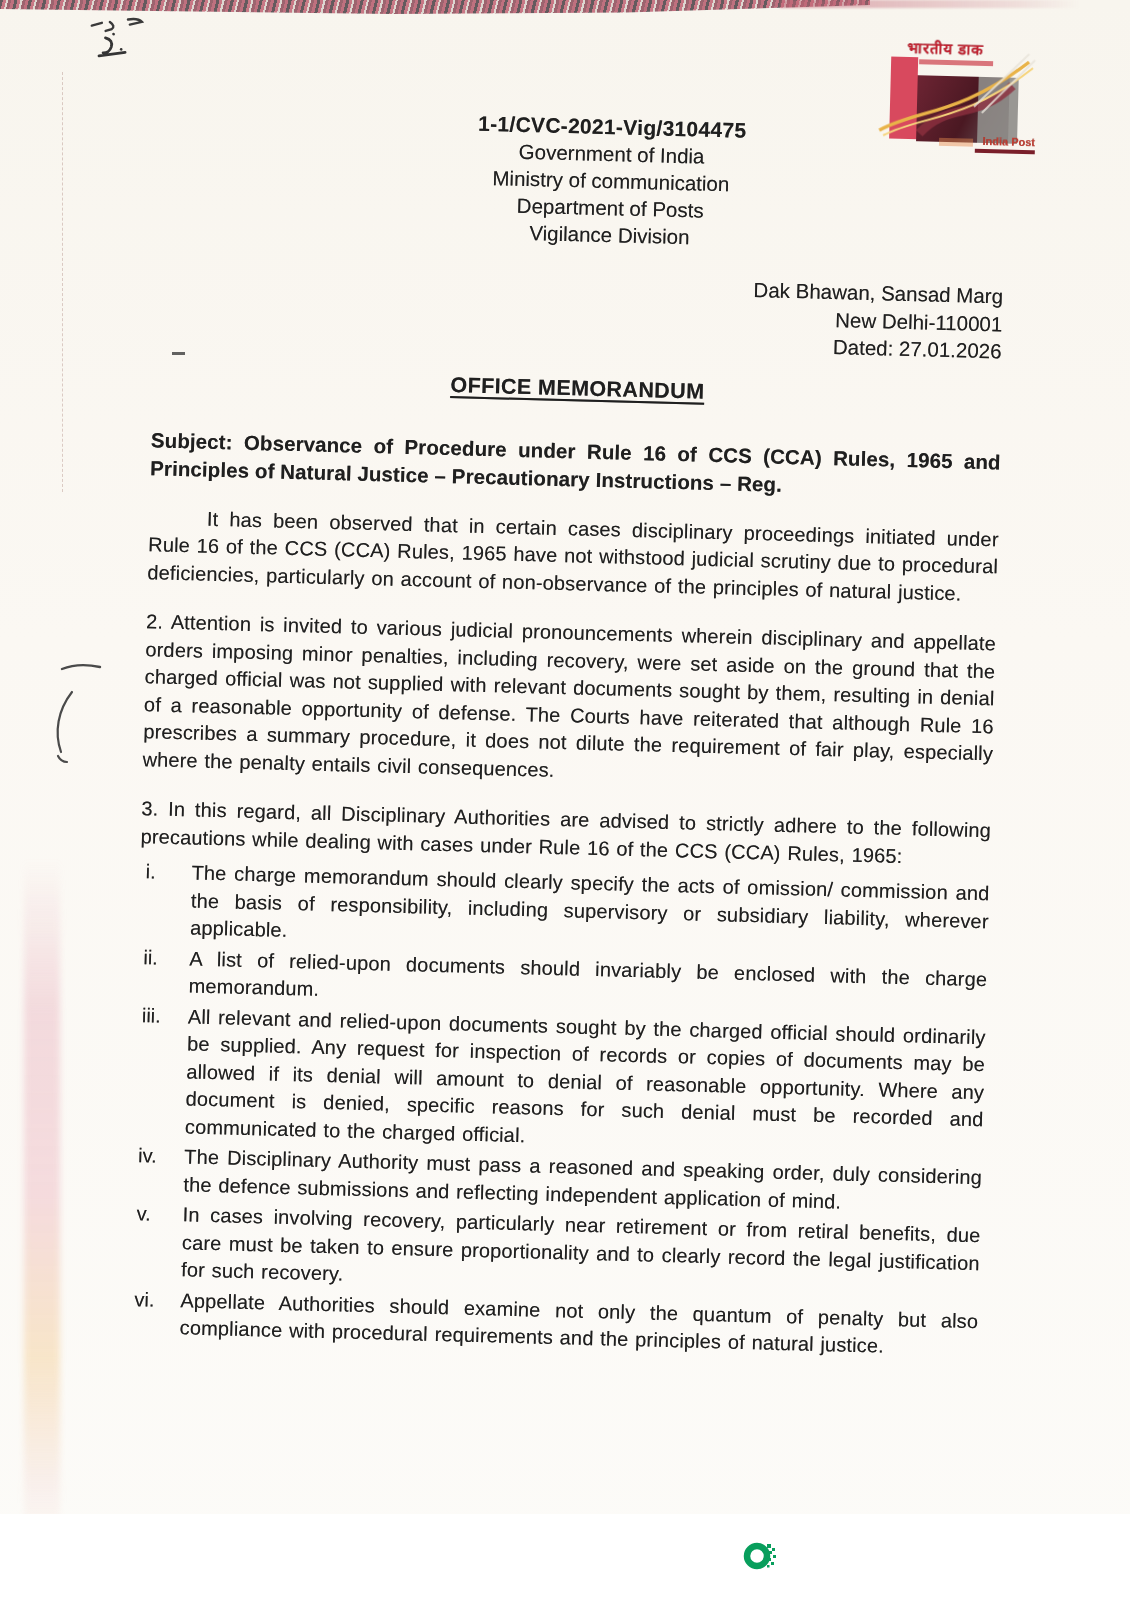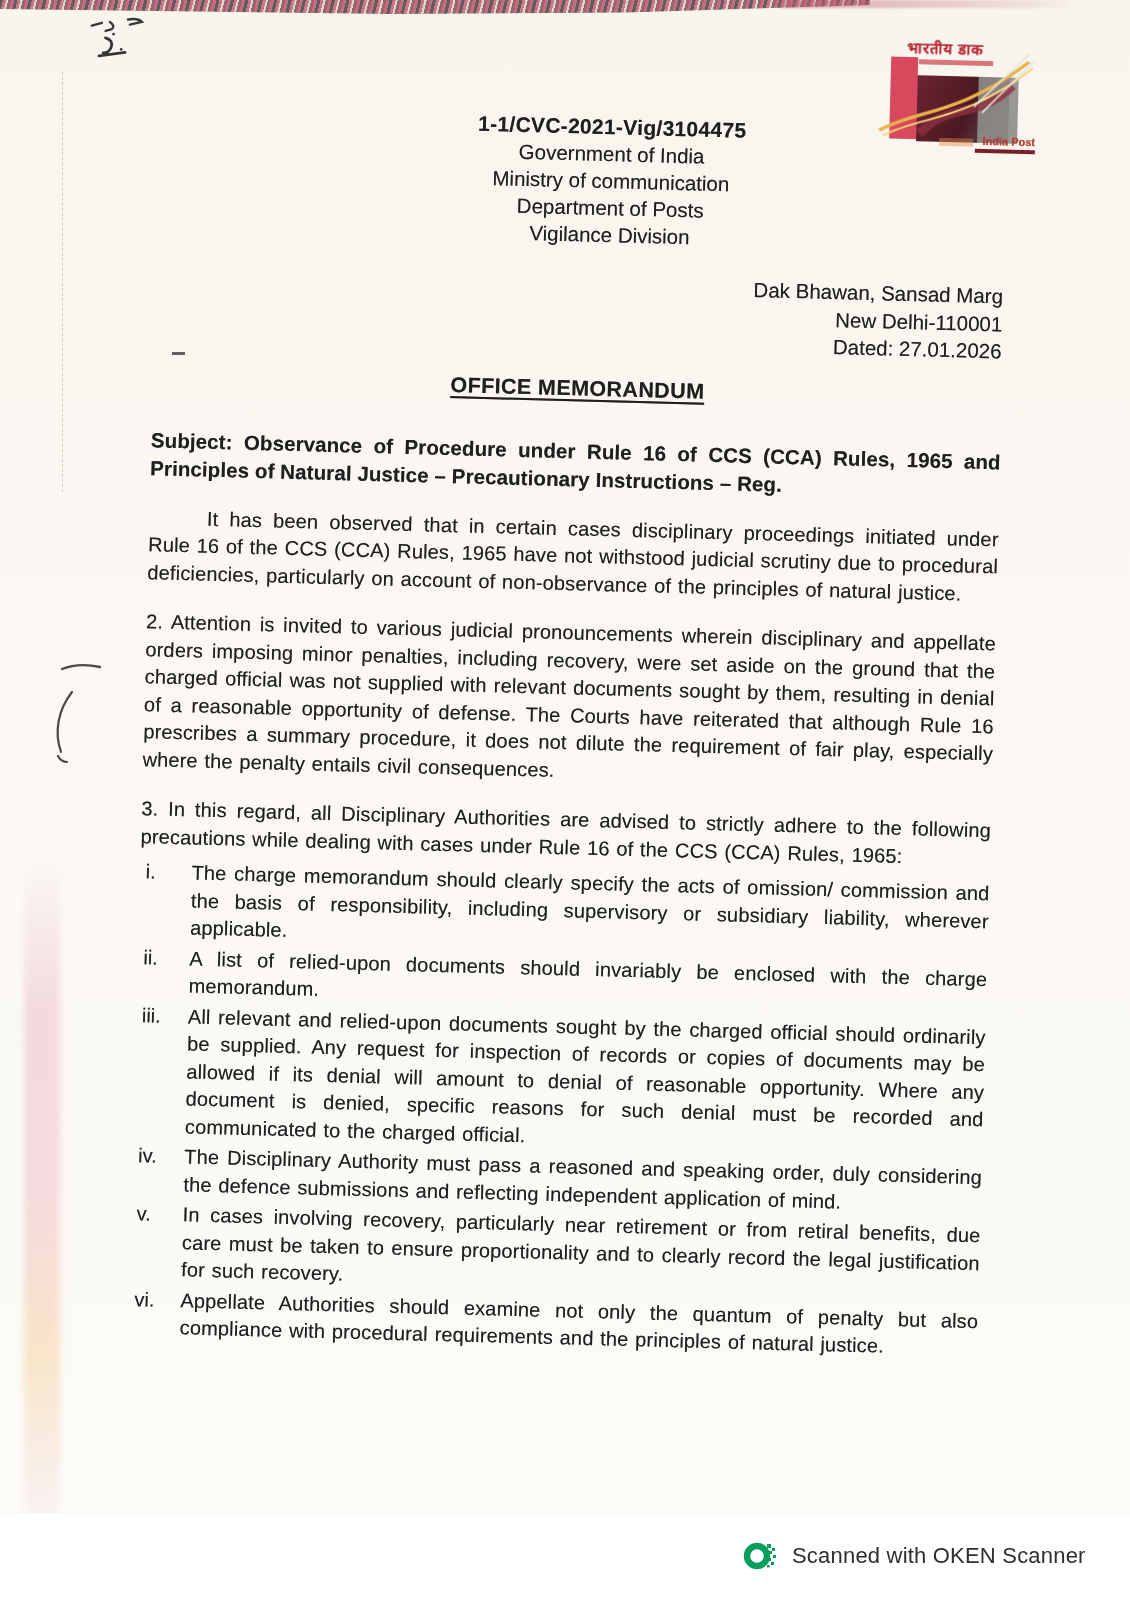--- a/index.html
+++ b/index.html
@@ -167,15 +167,14 @@
     <svg width="36" height="36" viewBox="0 0 36 36">
       <circle cx="15" cy="18" r="10" fill="none" stroke="#089e5c" stroke-width="6.5"></circle>
       <rect x="25" y="6" width="4" height="4" fill="#089e5c"></rect>
       <rect x="30" y="10" width="3" height="3" fill="#089e5c"></rect>
       <rect x="27" y="13" width="3" height="3" fill="#089e5c"></rect>
       <rect x="31" y="17" width="3" height="3" fill="#089e5c"></rect>
       <rect x="26" y="20" width="3" height="3" fill="#089e5c"></rect>
       <rect x="29" y="24" width="3" height="3" fill="#089e5c"></rect>
       <rect x="25" y="27" width="2.5" height="2.5" fill="#089e5c"></rect>
     </svg>
-    <span class="footer-text">Scanned with OKEN Scanner</span>
   </div>
 </div>
 
 </body></html>

